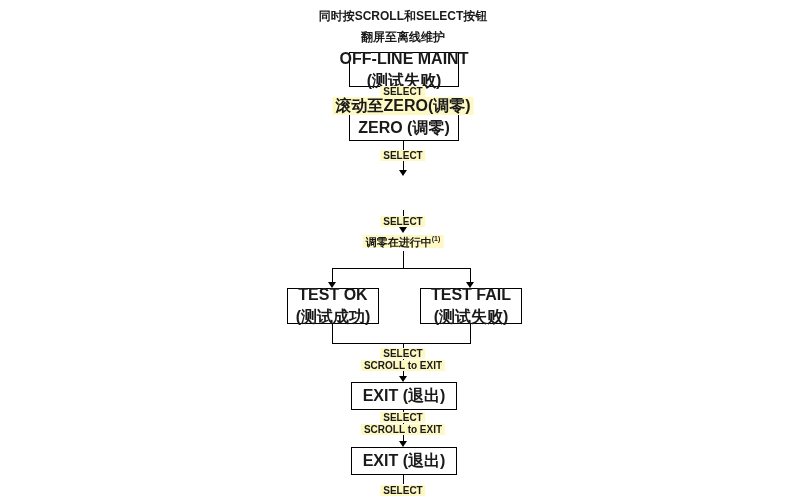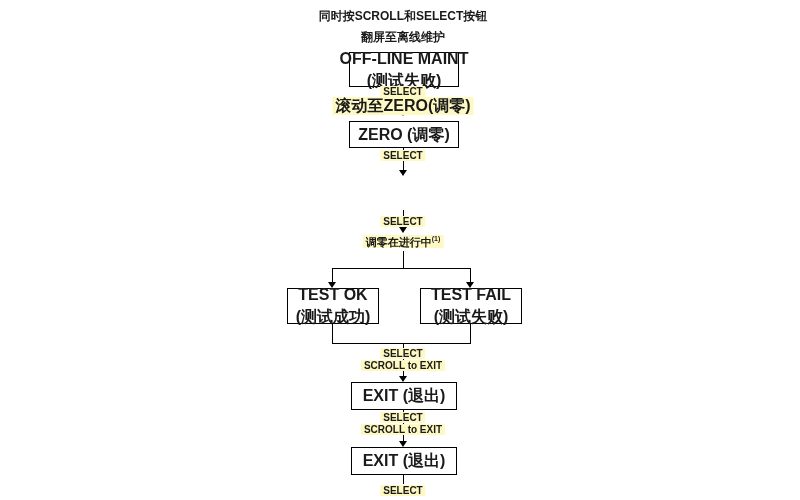--- a/index.html
+++ b/index.html
@@ -44,21 +44,21 @@
   <div class="box" style="left:349px;top:52px;width:108px;height:33px">
     <div>OFF-LINE MAINT</div>
     <div>(测试失败)</div>
   </div>
 
   <div class="vline" style="left:403px;top:85px;height:25px"></div>
   <div class="arrow" style="left:403px;top:110px"></div>
   <div class="lbl" style="top:86px">SELECT</div>
   <div class="lbl cn" style="top:97px">滚动至ZERO(调零)</div>
 
-  <div class="box" style="left:349px;top:121px;width:108px;height:25px">
+  <div class="box" style="left:349px;top:114px;width:108px;height:25px">
     <div>ZERO (调零)</div>
   </div>
 
   <div class="vline" style="left:403px;top:141px;height:29px"></div>
   <div class="arrow" style="left:403px;top:170px"></div>
   <div class="lbl" style="top:150px">SELECT</div>
 
 
   <div class="vline" style="left:403px;top:210px;height:17px"></div>
   <div class="arrow" style="left:403px;top:227px"></div>

